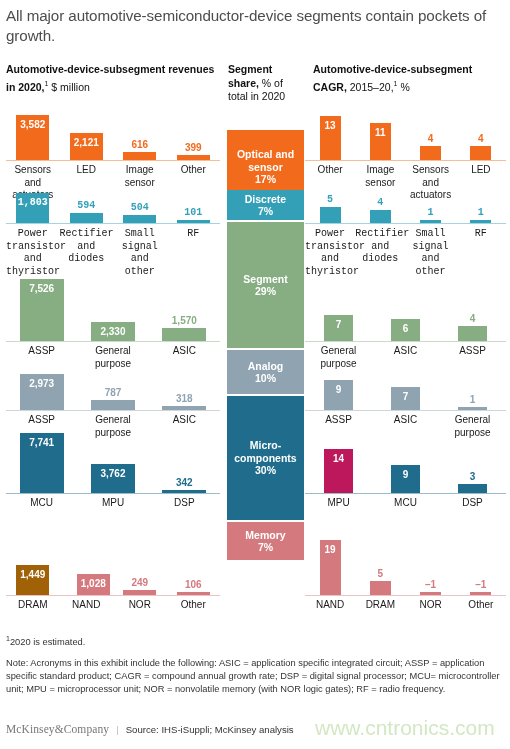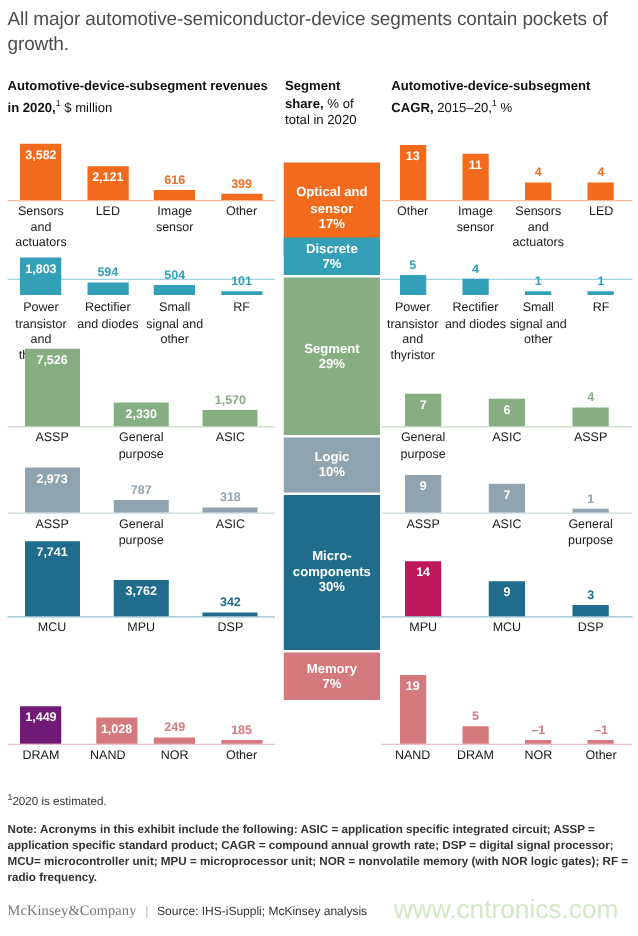--- a/index.html
+++ b/index.html
@@ -127,21 +127,21 @@
   
   .foot {
     position: absolute;
     left: 6px;
     font-size: 9.3px;
     line-height: 13px;
     color: #333;
   }
   #fn1 { top: 632px; width: 498px; }
   #fn1 .sup { font-size: 7px; vertical-align: super; }
-  #note { top: 657px; width: 500px; font-weight: bold; }
+  #note { top: 657px; width: 500px; }
   .srcrow {
     position: absolute;
     left: 6px; top: 723px; width: 498px;
     display: flex; align-items: center;
     font-size: 9.6px;
     color: #333;
   }
   .brand {
     font-family: "Liberation Serif", serif;
     font-size: 11.5px;
@@ -237,21 +237,21 @@
           <div class="cats" style="top: 56px;">
             <div class="cat" style="width: 50.25px;">Other</div>
             <div class="cat" style="width: 50.25px;">Image sensor</div>
             <div class="cat" style="width: 50.25px;">Sensors and actuators</div>
             <div class="cat" style="width: 50.25px;">LED</div>
           </div>
         </div>
       </div>
       <div class="baseline" style="position: absolute; left: 6px; width: 214px; top: 52px; background: rgb(242, 107, 29); opacity: 0.45;"></div>
       <div class="baseline" style="position: absolute; left: 305px; width: 201px; top: 52px; background: rgb(242, 107, 29); opacity: 0.45;"></div>
-      <div class="row" style="position: absolute; top: 101px; height: 82px;">
+      <div class="row" style="position: absolute; top: 88px; height: 82px; font-family: Liberation Mono, monospace;">
         <div class="panel panel-left" style="height: 82px;">
           <div class="bars" style="top: 0px; height: 27px;">
             <div class="bargroup" style="width: 53.5px;">
               <div class="bar" title="Power transistor and thyristor: 1,803" style="width: 33.17px; height: 30px; background: rgb(51, 160, 184);">
                 <span class="val inside">1,803</span>
               </div>
             </div>
             <div class="bargroup" style="width: 53.5px;">
               <div class="bar" title="Rectifier and diodes: 594" style="width: 33.17px; height: 10px; background: rgb(51, 160, 184);">
                 <span class="val outside" style="color: rgb(51, 160, 184); text-align: right;">594</span>
@@ -461,37 +461,37 @@
             <div class="cat" style="width: 67px;">DSP</div>
           </div>
         </div>
       </div>
       <div class="baseline" style="position: absolute; left: 6px; width: 214px; top: 385px; background: rgb(31, 108, 140); opacity: 0.45;"></div>
       <div class="baseline" style="position: absolute; left: 305px; width: 201px; top: 385px; background: rgb(31, 108, 140); opacity: 0.45;"></div>
       <div class="row" style="position: absolute; top: 423px; height: 87px;">
         <div class="panel panel-left" style="height: 87px;">
           <div class="bars" style="top: 0px; height: 64px;">
             <div class="bargroup" style="width: 53.5px;">
-              <div class="bar" title="DRAM: 1,449" style="width: 33.17px; height: 30px; background: #701a75;">
+              <div class="bar" title="DRAM: 1,449" style="width: 33.17px; height: 30px; background: #a16207;">
                 <span class="val inside">1,449</span>
               </div>
             </div>
             <div class="bargroup" style="width: 53.5px;">
               <div class="bar" title="NAND: 1,028" style="width: 33.17px; height: 21px; background: rgb(212, 121, 126); margin-left: 14px;">
                 <span class="val inside">1,028</span>
               </div>
             </div>
             <div class="bargroup" style="width: 53.5px;">
               <div class="bar" title="NOR: 249" style="width: 33.17px; height: 5px; background: rgb(212, 121, 126);">
                 <span class="val outside" style="color: rgb(212, 121, 126);">249</span>
               </div>
             </div>
             <div class="bargroup" style="width: 53.5px;">
               <div class="bar" title="Other: 106" style="width: 33.17px; height: 3px; background: rgb(212, 121, 126);">
-                <span class="val outside" style="color: rgb(212, 121, 126);">185</span>
+                <span class="val outside" style="color: rgb(212, 121, 126);">106</span>
               </div>
             </div>
           </div>
           <div class="cats" style="top: 68px;">
             <div class="cat" style="width: 53.5px;">DRAM</div>
             <div class="cat" style="width: 53.5px;">NAND</div>
             <div class="cat" style="width: 53.5px;">NOR</div>
             <div class="cat" style="width: 53.5px;">Other</div>
           </div>
         </div>
@@ -537,21 +537,21 @@
       </div>
       <div class="seg" style="top: 82px; height: 30px; background: rgb(51, 160, 184);">
         <div>Discrete</div>
         <div>7%</div>
       </div>
       <div class="seg" style="top: 114px; height: 126px; background: rgb(135, 173, 131);">
         <div>Segment</div>
         <div>29%</div>
       </div>
       <div class="seg" style="top: 242px; height: 44px; background: rgb(143, 163, 176);">
-        <div>Logic</div>
+        <div>Analog</div>
         <div>10%</div>
       </div>
       <div class="seg" style="top: 288px; height: 124px; background: rgb(31, 108, 140);">
         <div>Micro-components</div>
         <div>30%</div>
       </div>
       <div class="seg" style="top: 414px; height: 38px; background: rgb(212, 121, 126);">
         <div>Memory</div>
         <div>7%</div>
       </div>

